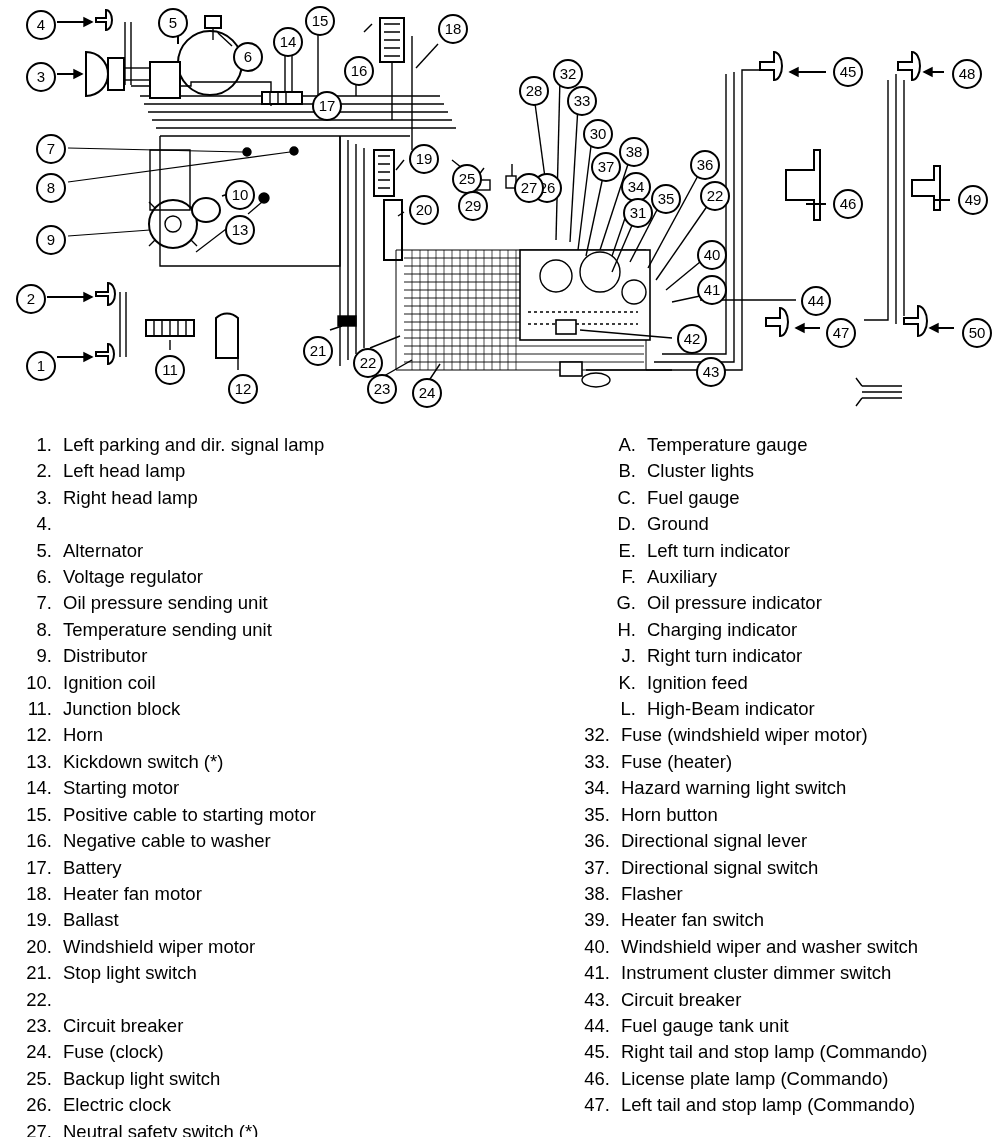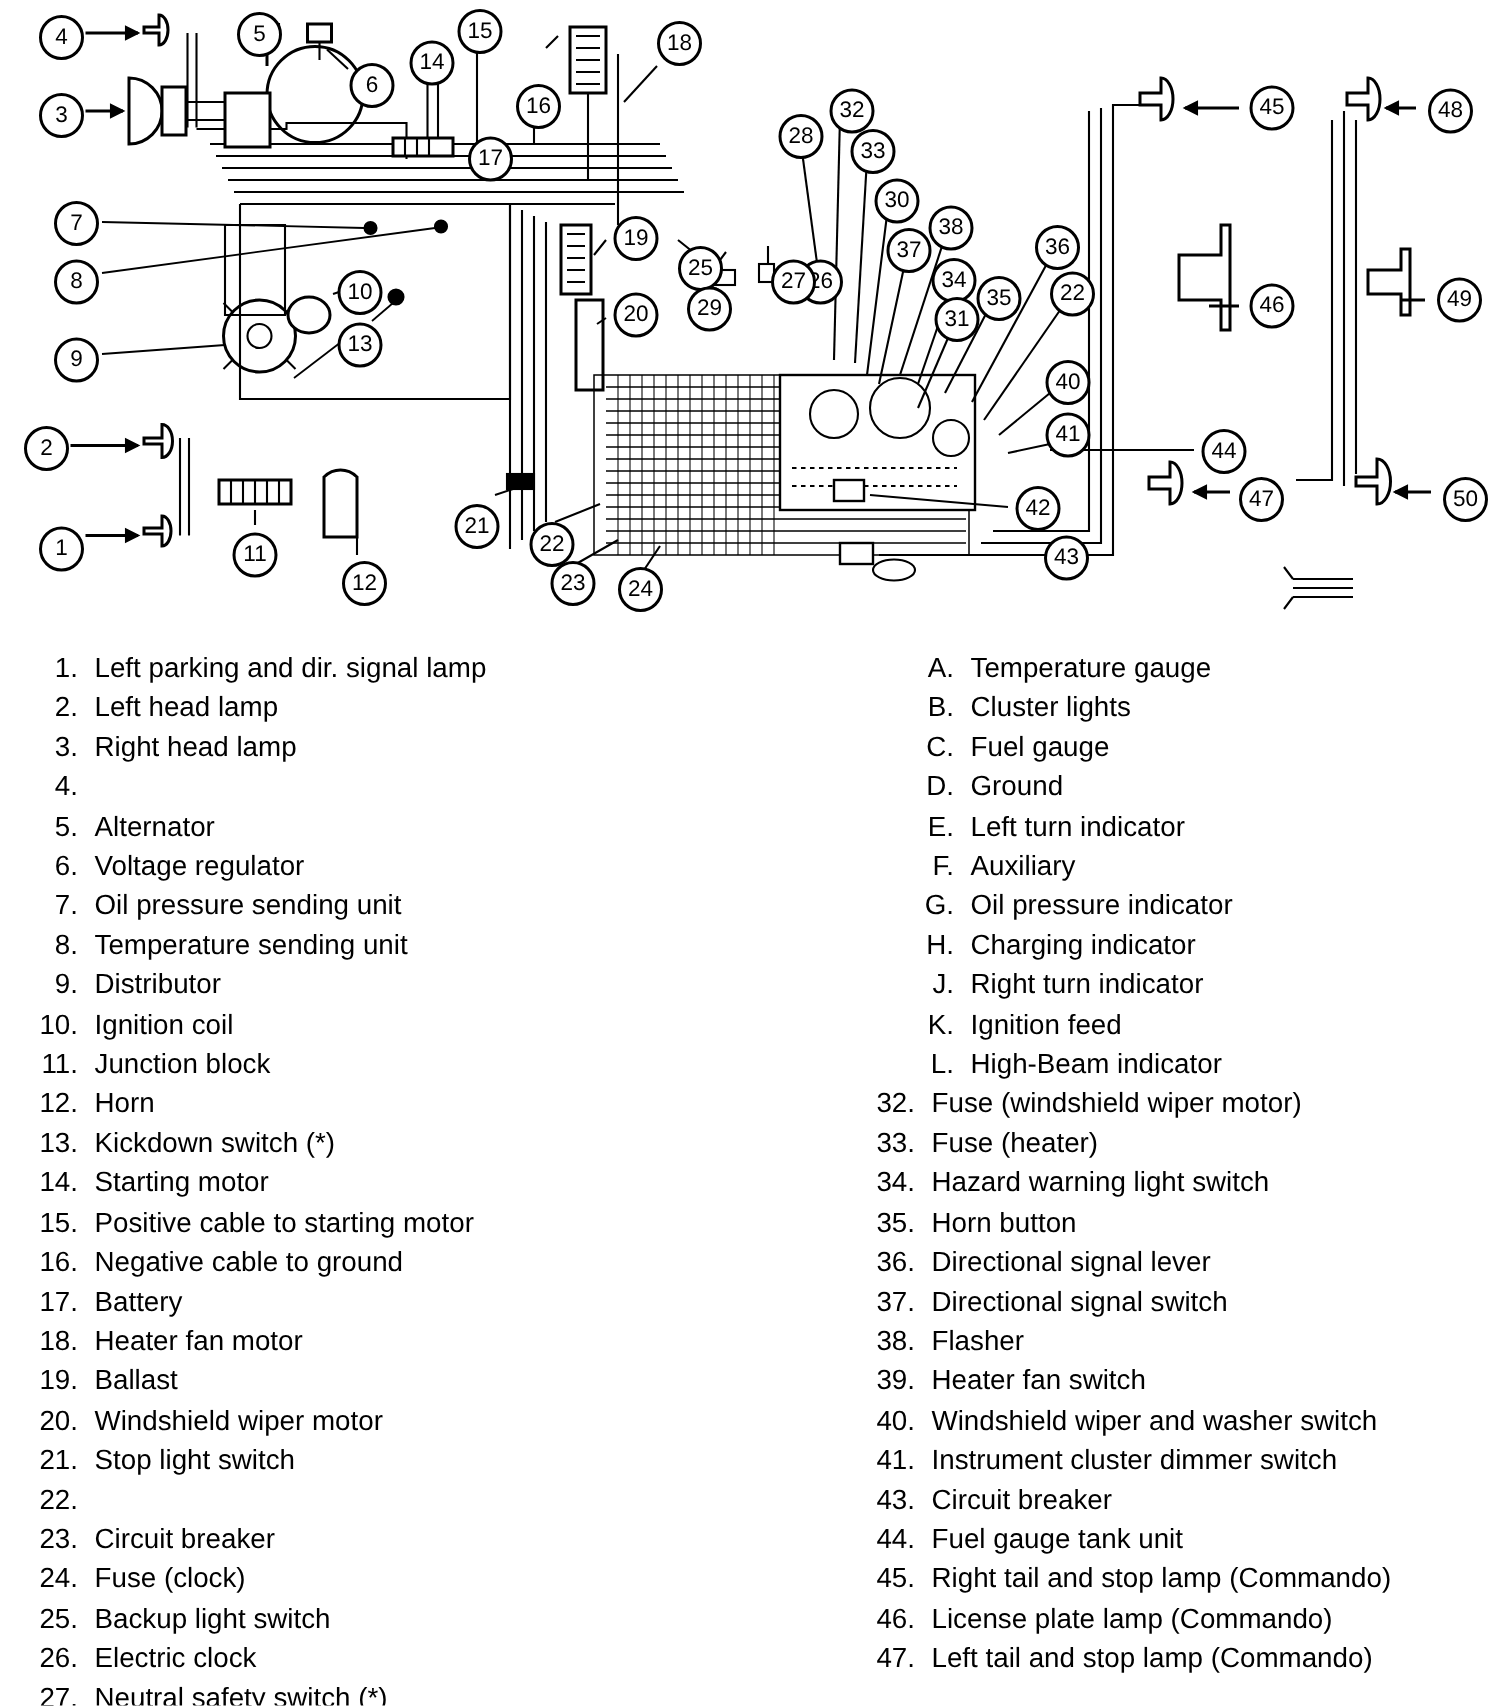--- a/index.html
+++ b/index.html
@@ -373,21 +373,21 @@
       <div class="legend-item">
         <span class="legend-num">14.</span>
         <span class="legend-text">Starting motor</span>
       </div>
       <div class="legend-item">
         <span class="legend-num">15.</span>
         <span class="legend-text">Positive cable to starting motor</span>
       </div>
       <div class="legend-item">
         <span class="legend-num">16.</span>
-        <span class="legend-text">Negative cable to ground</span>
+        <span class="legend-text">Negative cable to washer</span>
       </div>
       <div class="legend-item">
         <span class="legend-num">17.</span>
         <span class="legend-text">Battery</span>
       </div>
       <div class="legend-item">
         <span class="legend-num">18.</span>
         <span class="legend-text">Heater fan motor</span>
       </div>
       <div class="legend-item">

